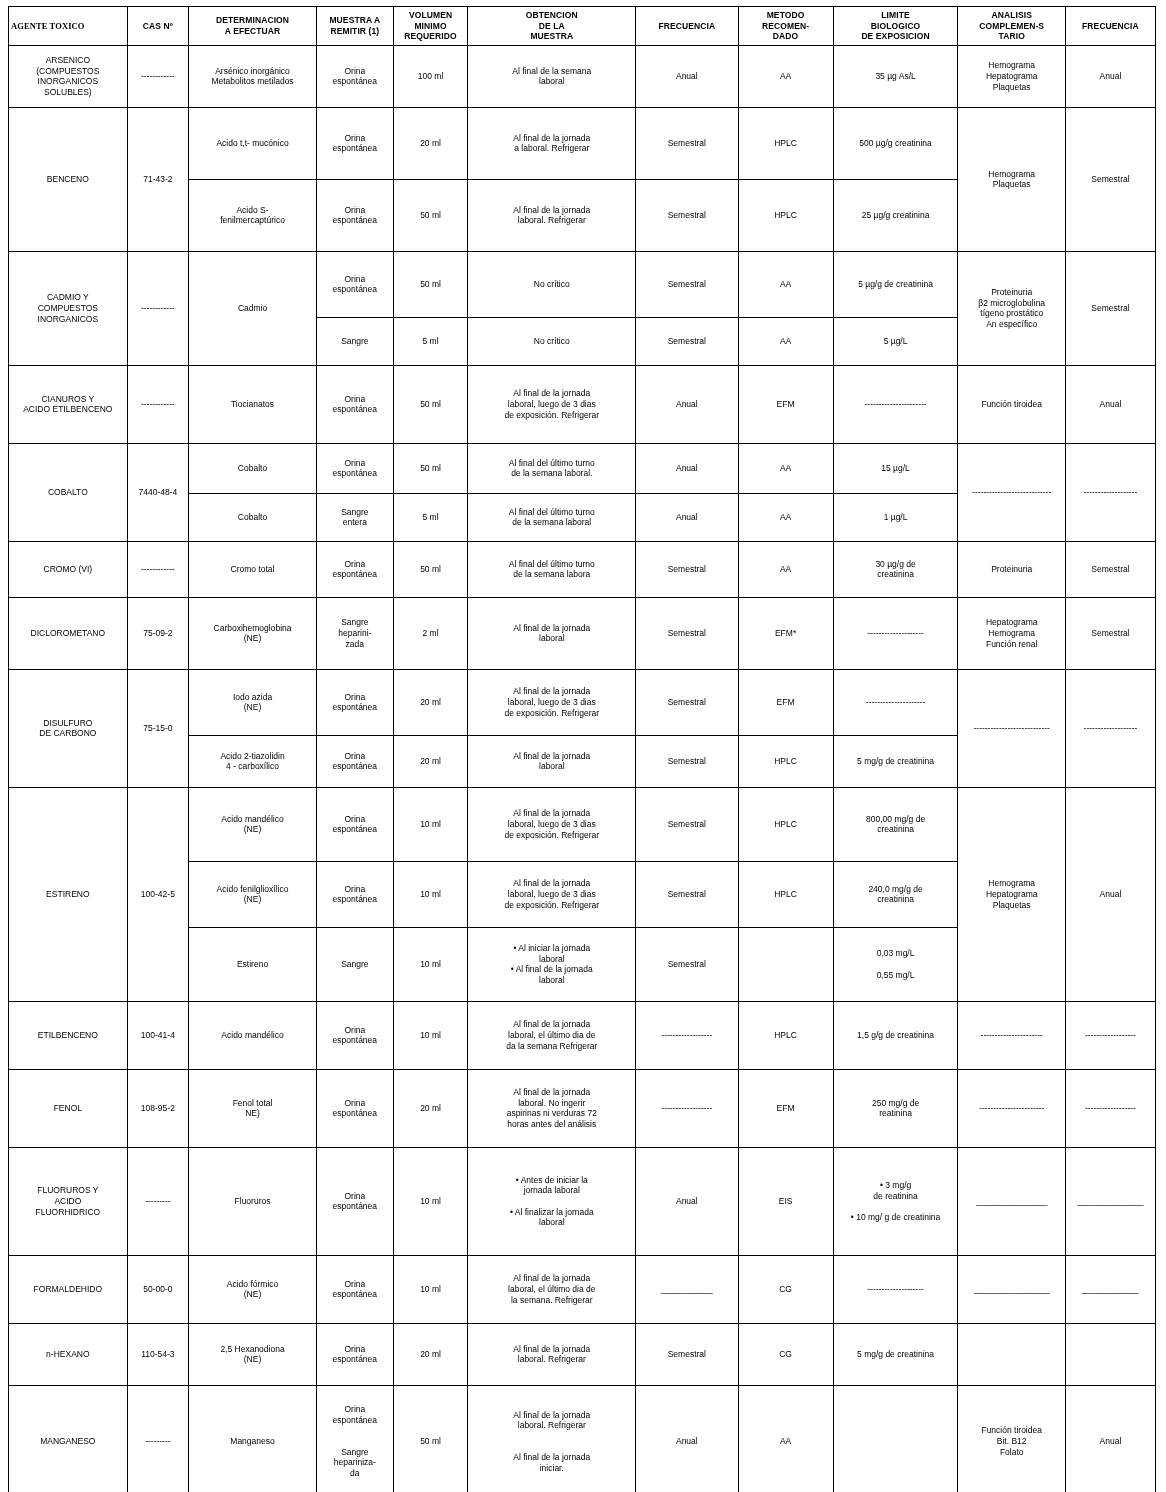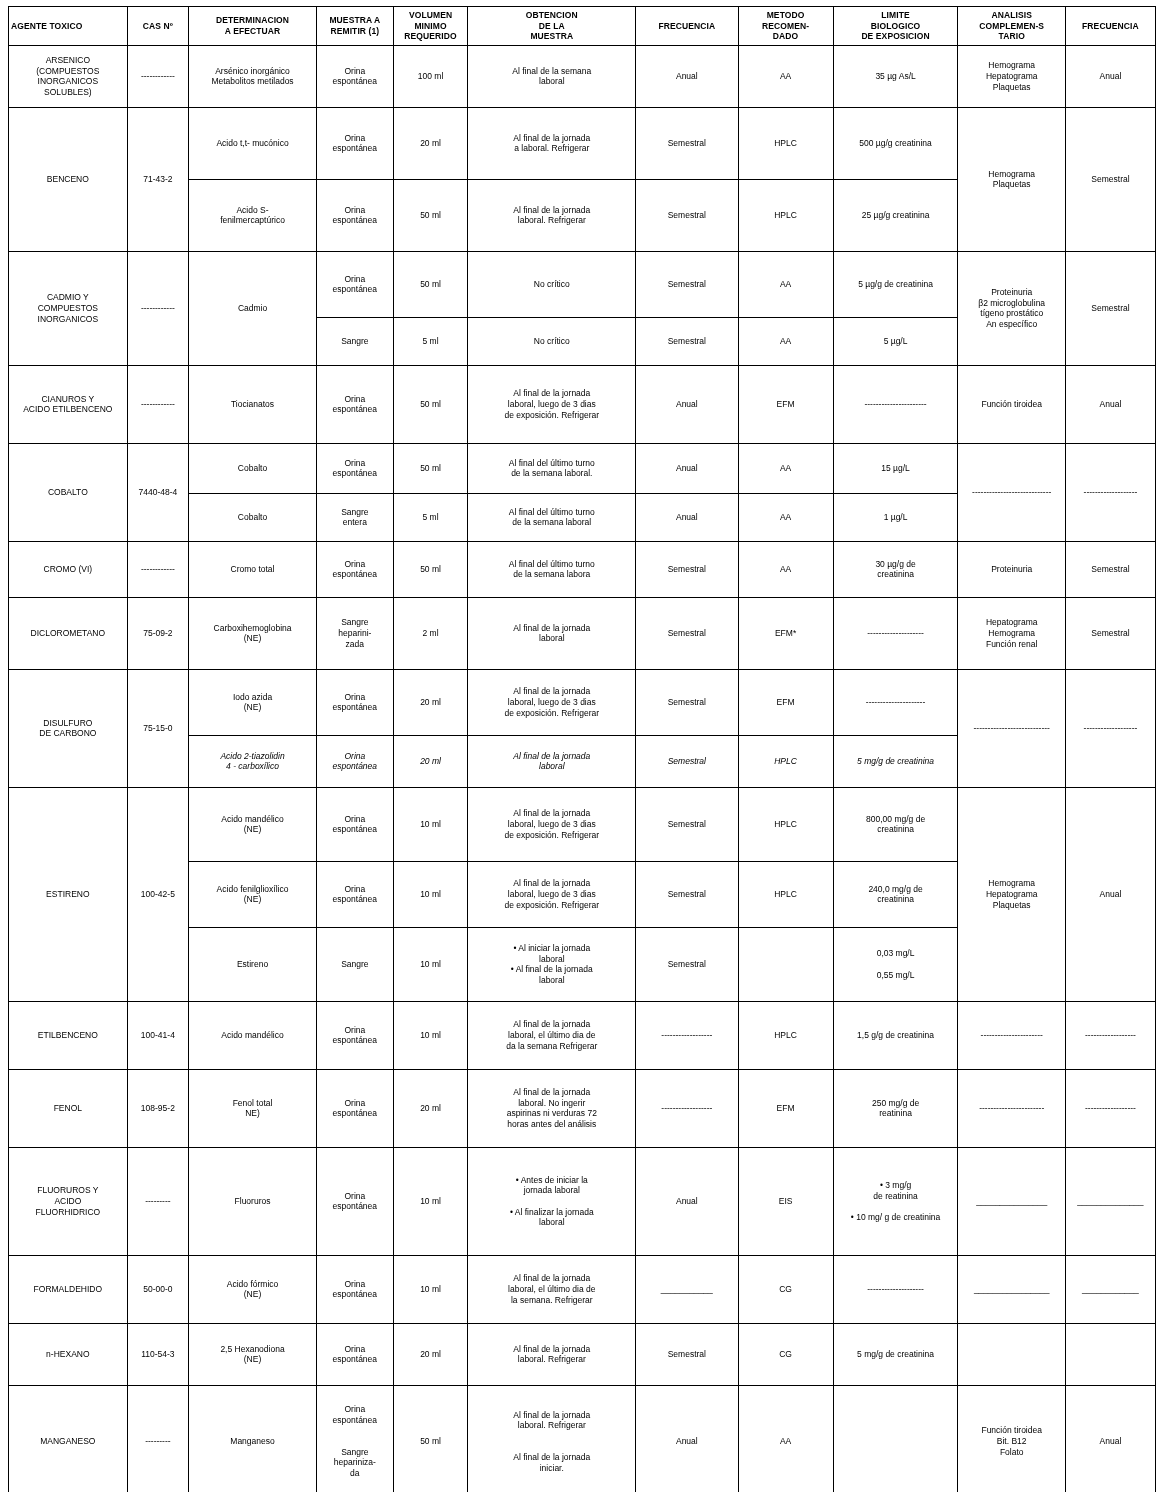--- a/index.html
+++ b/index.html
@@ -39,20 +39,21 @@
     letter-spacing: 0.1px;
     padding: 6px 2px;
     line-height: 1.3;
   }
   td.agent, th.agent {
     text-align: left;
     padding-left: 7px;
   }
   thead th.agent {
     text-align: left;
+    font-family: Liberation Serif, serif;
   }
   .line { display: block; }
   
   col.c0 { width: 116px; }
   col.c1 { width: 60px; }
   col.c2 { width: 125px; }
   col.c3 { width: 75px; }
   col.c4 { width: 73px; }
   col.c5 { width: 164px; }
   col.c6 { width: 100px; }
@@ -494,21 +495,21 @@
           <td>
             <span class="line">---------------------</span>
           </td>
           <td rowspan="2">
             <span class="line">---------------------------</span>
           </td>
           <td rowspan="2">
             <span class="line">-------------------</span>
           </td>
         </tr>
-        <tr style="height: 52px; font-style: italic;">
+        <tr style="height: 52px;">
           <td>
             <span class="line">Acido 2-tiazolidin</span>
             <span class="line">4 - carboxílico</span>
           </td>
           <td>
             <span class="line">Orina</span>
             <span class="line">espontánea</span>
           </td>
           <td>
             <span class="line">20 ml</span>

